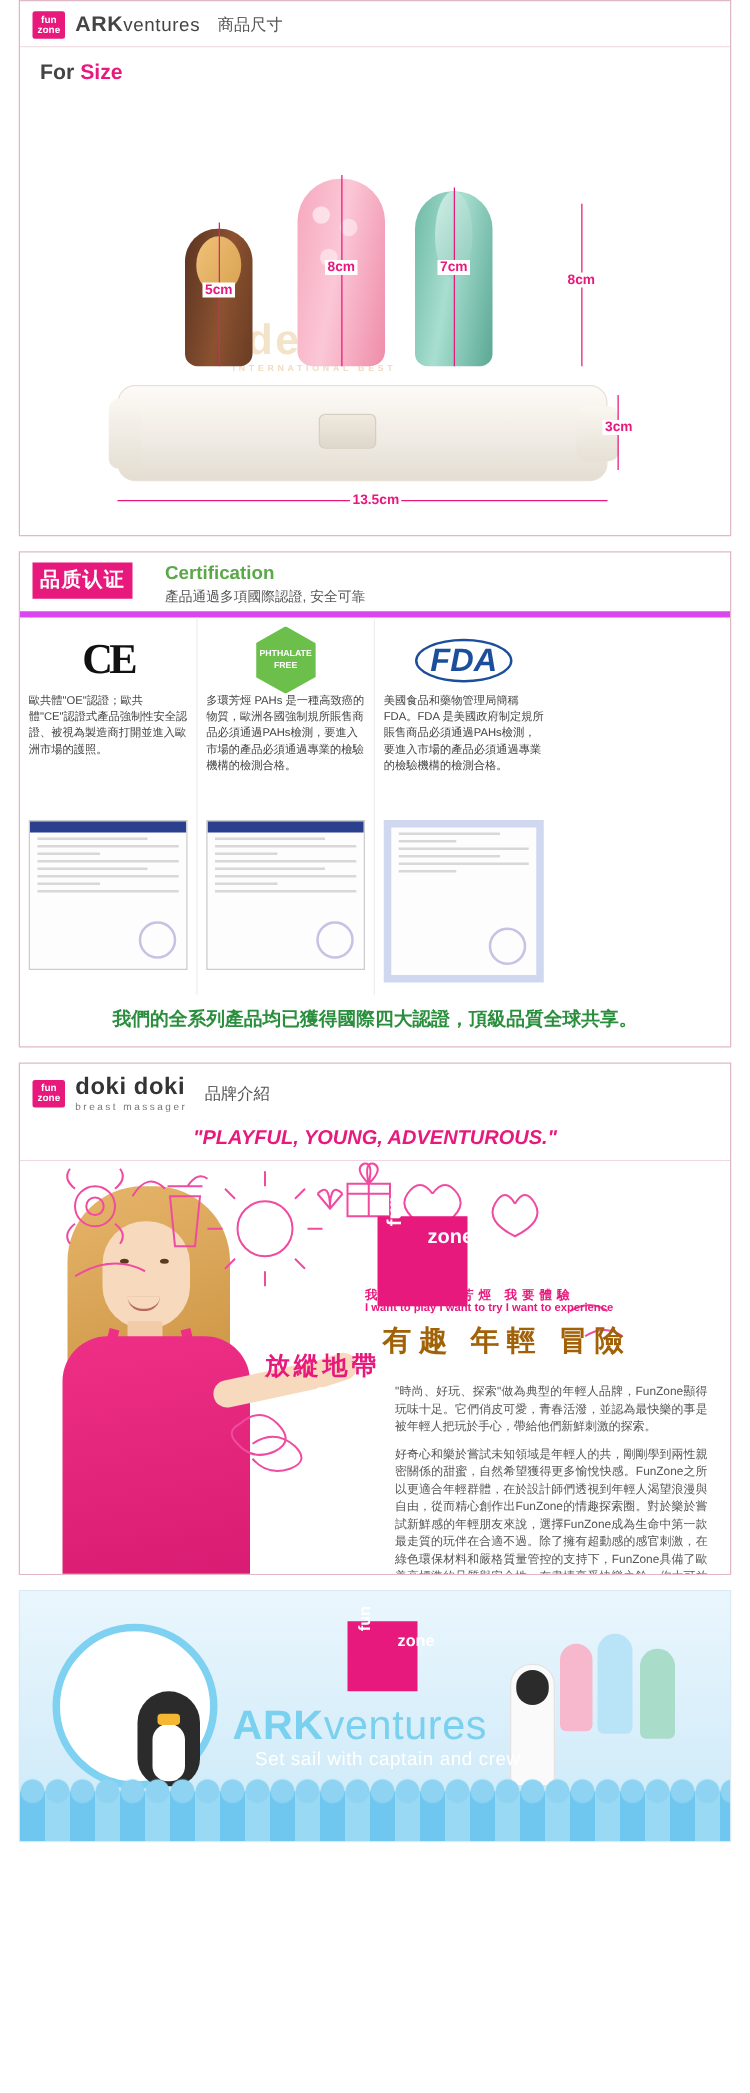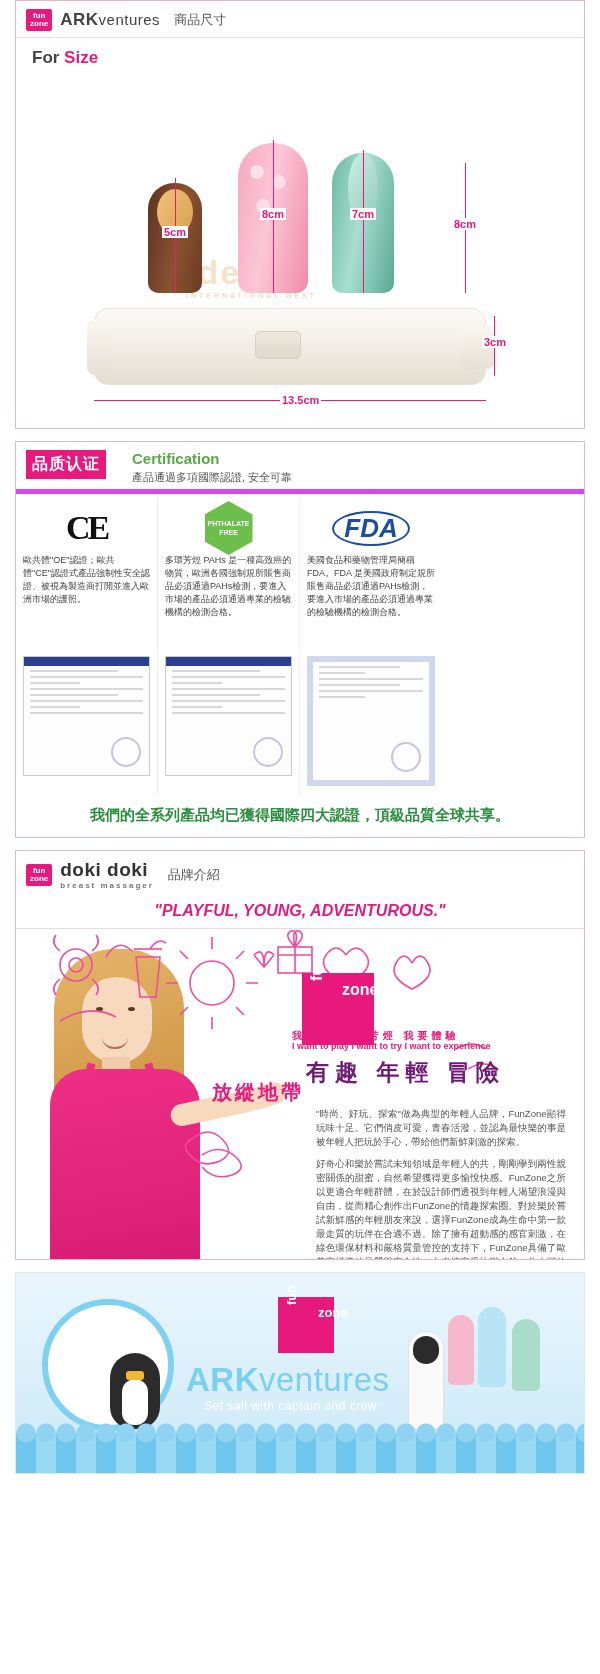--- a/index.html
+++ b/index.html
@@ -83,21 +83,21 @@
   .doc-line.s{width:40%;}
   .doc-line.m{width:70%;}
   .doc-seal{position:absolute;right:8px;bottom:8px;width:26px;height:26px;border-radius:50%;
       border:2px solid #9a8fd0;opacity:.55;}
   .doc-blue{border:6px solid #cfd8ef;}
   .cert-foot{text-align:center;font-size:15px;color:#2a8f3c;font-weight:bold;padding:10px 0 12px 0;}
 
   
   .brand-hd{display:flex;align-items:center;padding:8px 10px 6px 10px;}
   .doki{font-size:19px;font-weight:bold;color:#333;letter-spacing:.5px;}
-  .doki small{display:block;font-size:8px;font-weight:bold;color:#777;letter-spacing:2px;text-align:center;}
+  .doki small{display:block;font-size:8px;font-weight:normal;color:#777;letter-spacing:2px;text-align:center;}
   .brand-cn{font-size:13px;color:#555;margin-left:14px;}
   .slogan{text-align:center;font-size:16px;font-style:italic;font-weight:bold;color:#e8197d;padding:6px 0 8px;
       border-bottom:1px solid #f0d7e1;}
 
   .brand-body{position:relative;height:330px;background:#fff;overflow:hidden;}
   .model{position:absolute;left:4px;top:8px;width:215px;height:322px;}
   .m-hair{position:absolute;left:34px;top:12px;width:130px;height:190px;border-radius:60px 60px 40px 40px;
       background:linear-gradient(160deg,#e6b56a,#c98f3e);}
   .m-face{position:absolute;left:62px;top:40px;width:70px;height:86px;border-radius:34px;background:#f7d9bd;}
   .m-eye{position:absolute;top:70px;width:7px;height:4px;border-radius:50%;background:#5b3a24;}
@@ -108,40 +108,40 @@
   .m-strapL{position:absolute;left:64px;top:126px;width:8px;height:30px;background:#ef2f86;transform:rotate(14deg);}
   .m-strapR{position:absolute;left:128px;top:126px;width:8px;height:30px;background:#ef2f86;transform:rotate(-14deg);}
   .m-armR{position:absolute;left:150px;top:160px;width:90px;height:22px;border-radius:12px;background:#f7d9bd;transform:rotate(-12deg);}
   .m-hand{position:absolute;left:226px;top:148px;width:40px;height:22px;border-radius:11px;background:#f7d9bd;transform:rotate(-18deg);}
 
   .doodle{position:absolute;left:0;top:0;width:568px;height:330px;}
   .funzone-box{position:absolute;left:286px;top:44px;width:72px;height:72px;background:#e8197d;color:#fff;
       font-weight:bold;font-size:16px;}
   .fz1{position:absolute;left:6px;top:8px;transform:rotate(-90deg);transform-origin:left top;}
   .fz2{position:absolute;left:40px;top:8px;}
-  .cn-big{position:absolute;left:290px;top:128px;font-size:23px;font-weight:bold;color:#701a75;letter-spacing:6px;}
+  .cn-big{position:absolute;left:290px;top:128px;font-size:23px;font-weight:bold;color:#a16207;letter-spacing:6px;}
   .cn-fang{position:absolute;left:196px;top:150px;font-size:20px;font-weight:bold;color:#e8197d;letter-spacing:3px;}
   .en-tags{position:absolute;left:276px;top:112px;font-size:9px;color:#e8197d;font-weight:bold;}
   .cn-tags{position:absolute;left:276px;top:100px;font-size:10px;color:#e8197d;font-weight:bold;letter-spacing:4px;}
 
   .para{position:absolute;left:300px;width:250px;font-size:9.5px;line-height:14px;color:#555;text-align:justify;}
   .p-a{top:178px;}
   .p-b{top:228px;}
 
   
   .footer{width:568px;margin:0 auto;height:200px;position:relative;overflow:hidden;
       background:linear-gradient(180deg,#eaf6fd,#cbe9f8);border:1px solid #dbeaf4;}
   .f-circle{position:absolute;left:26px;top:26px;width:120px;height:120px;border-radius:50%;
       background:#fff;border:6px solid #7fd1f2;}
   .peng{position:absolute;left:62px;top:48px;width:50px;height:76px;border-radius:25px 25px 22px 22px;background:#2b2b2b;}
   .peng-b{position:absolute;left:12px;top:26px;width:26px;height:46px;border-radius:13px 13px 12px 12px;background:#fff;}
   .peng-beak{position:absolute;left:16px;top:18px;width:18px;height:9px;background:#f5b731;border-radius:3px;}
   .f-title{position:absolute;left:170px;top:88px;font-size:33px;font-weight:bold;color:#7ad0ef;letter-spacing:.5px;}
   .f-title em{font-style:normal;font-weight:normal;}
-  .f-sub{position:absolute;left:188px;top:126px;font-size:12px;color:#fff;letter-spacing:.5px;}
+  .f-sub{position:absolute;left:188px;top:126px;font-size:15px;color:#fff;letter-spacing:.5px;}
   .f-fz{position:absolute;left:262px;top:24px;width:56px;height:56px;background:#e8197d;color:#fff;font-weight:bold;font-size:13px;}
   .crew{position:absolute;right:14px;top:24px;width:150px;height:120px;}
   .c1{position:absolute;right:96px;top:18px;width:26px;height:70px;border-radius:13px 13px 5px 5px;background:#f7b8cd;}
   .c2{position:absolute;right:64px;top:10px;width:28px;height:80px;border-radius:14px 14px 5px 5px;background:#b9e3f6;}
   .c3{position:absolute;right:30px;top:22px;width:28px;height:72px;border-radius:14px 14px 5px 5px;background:#a9dcc9;}
   .c0{position:absolute;right:126px;top:34px;width:34px;height:96px;border-radius:17px 17px 7px 7px;background:#fafafa;border:1px solid #e3e3e3;}
   .c0 .hd{position:absolute;left:4px;top:4px;width:26px;height:28px;border-radius:13px;background:#2b2b2b;}
   .waves{position:absolute;left:0;bottom:0;width:568px;height:40px;
       background:repeating-linear-gradient(90deg,#6fc6ee 0 20px,#9ad9f4 20px 40px);}
   .waves:before{content:"";position:absolute;left:0;top:-10px;width:568px;height:20px;

